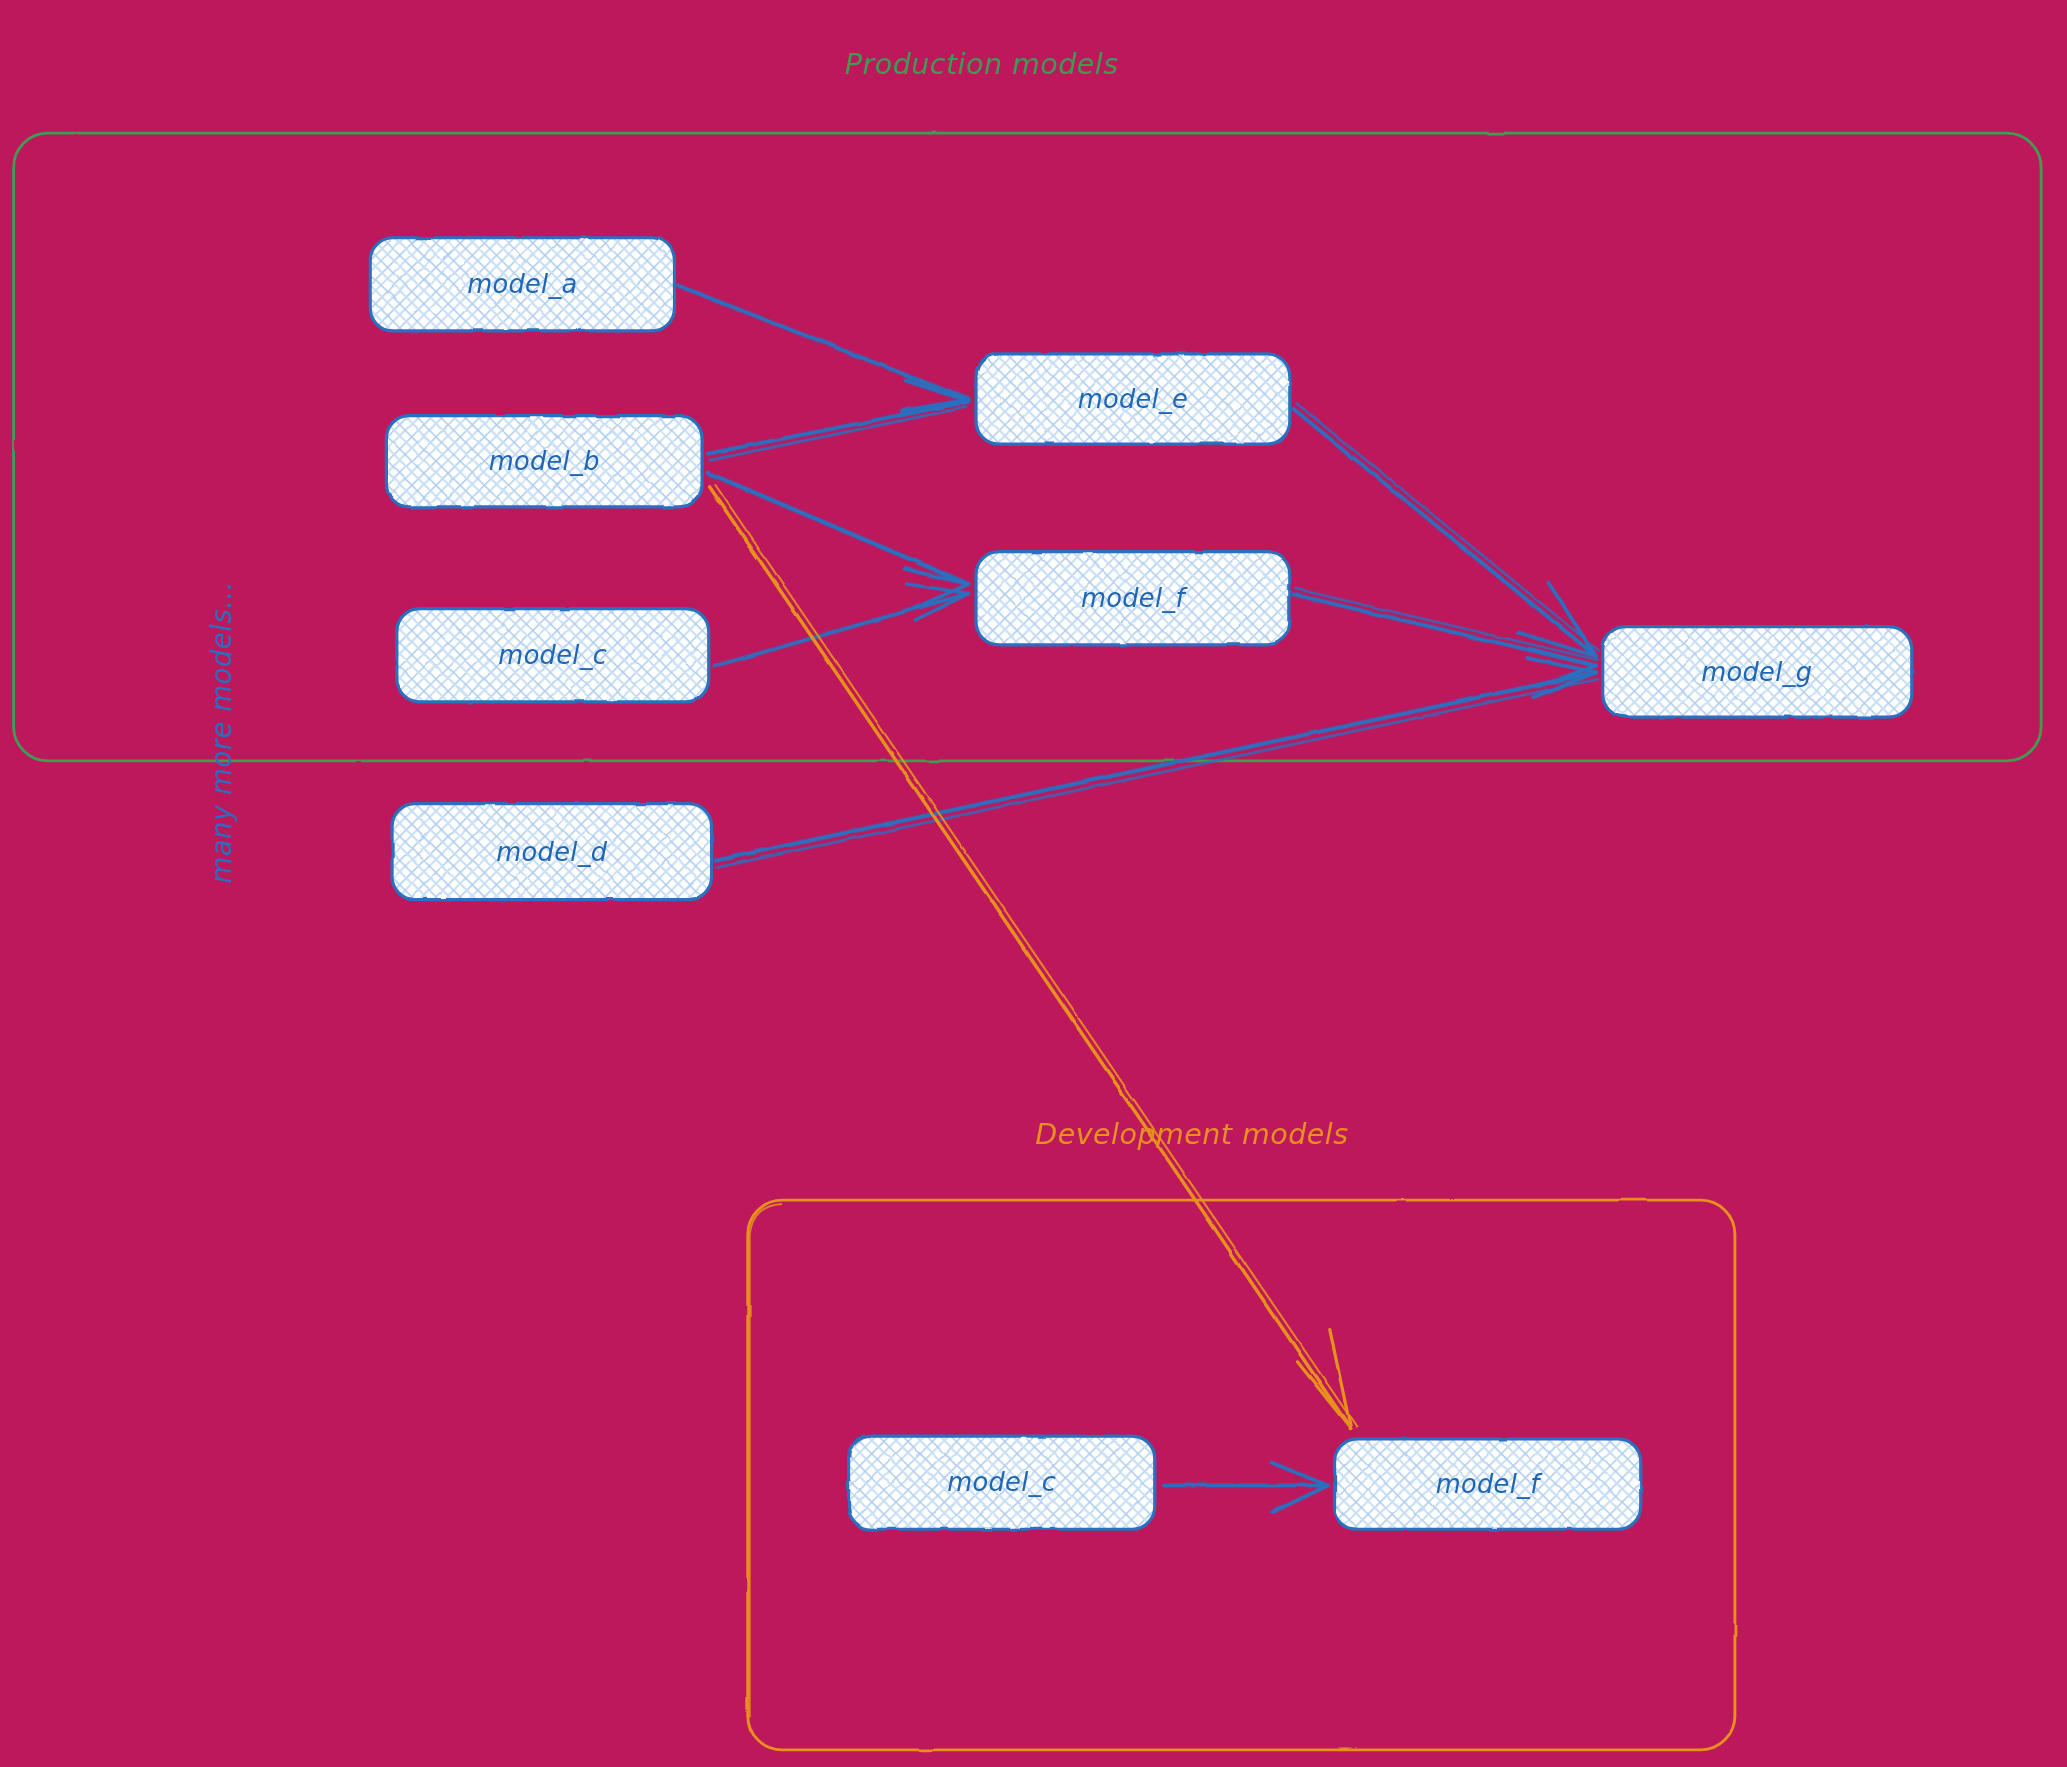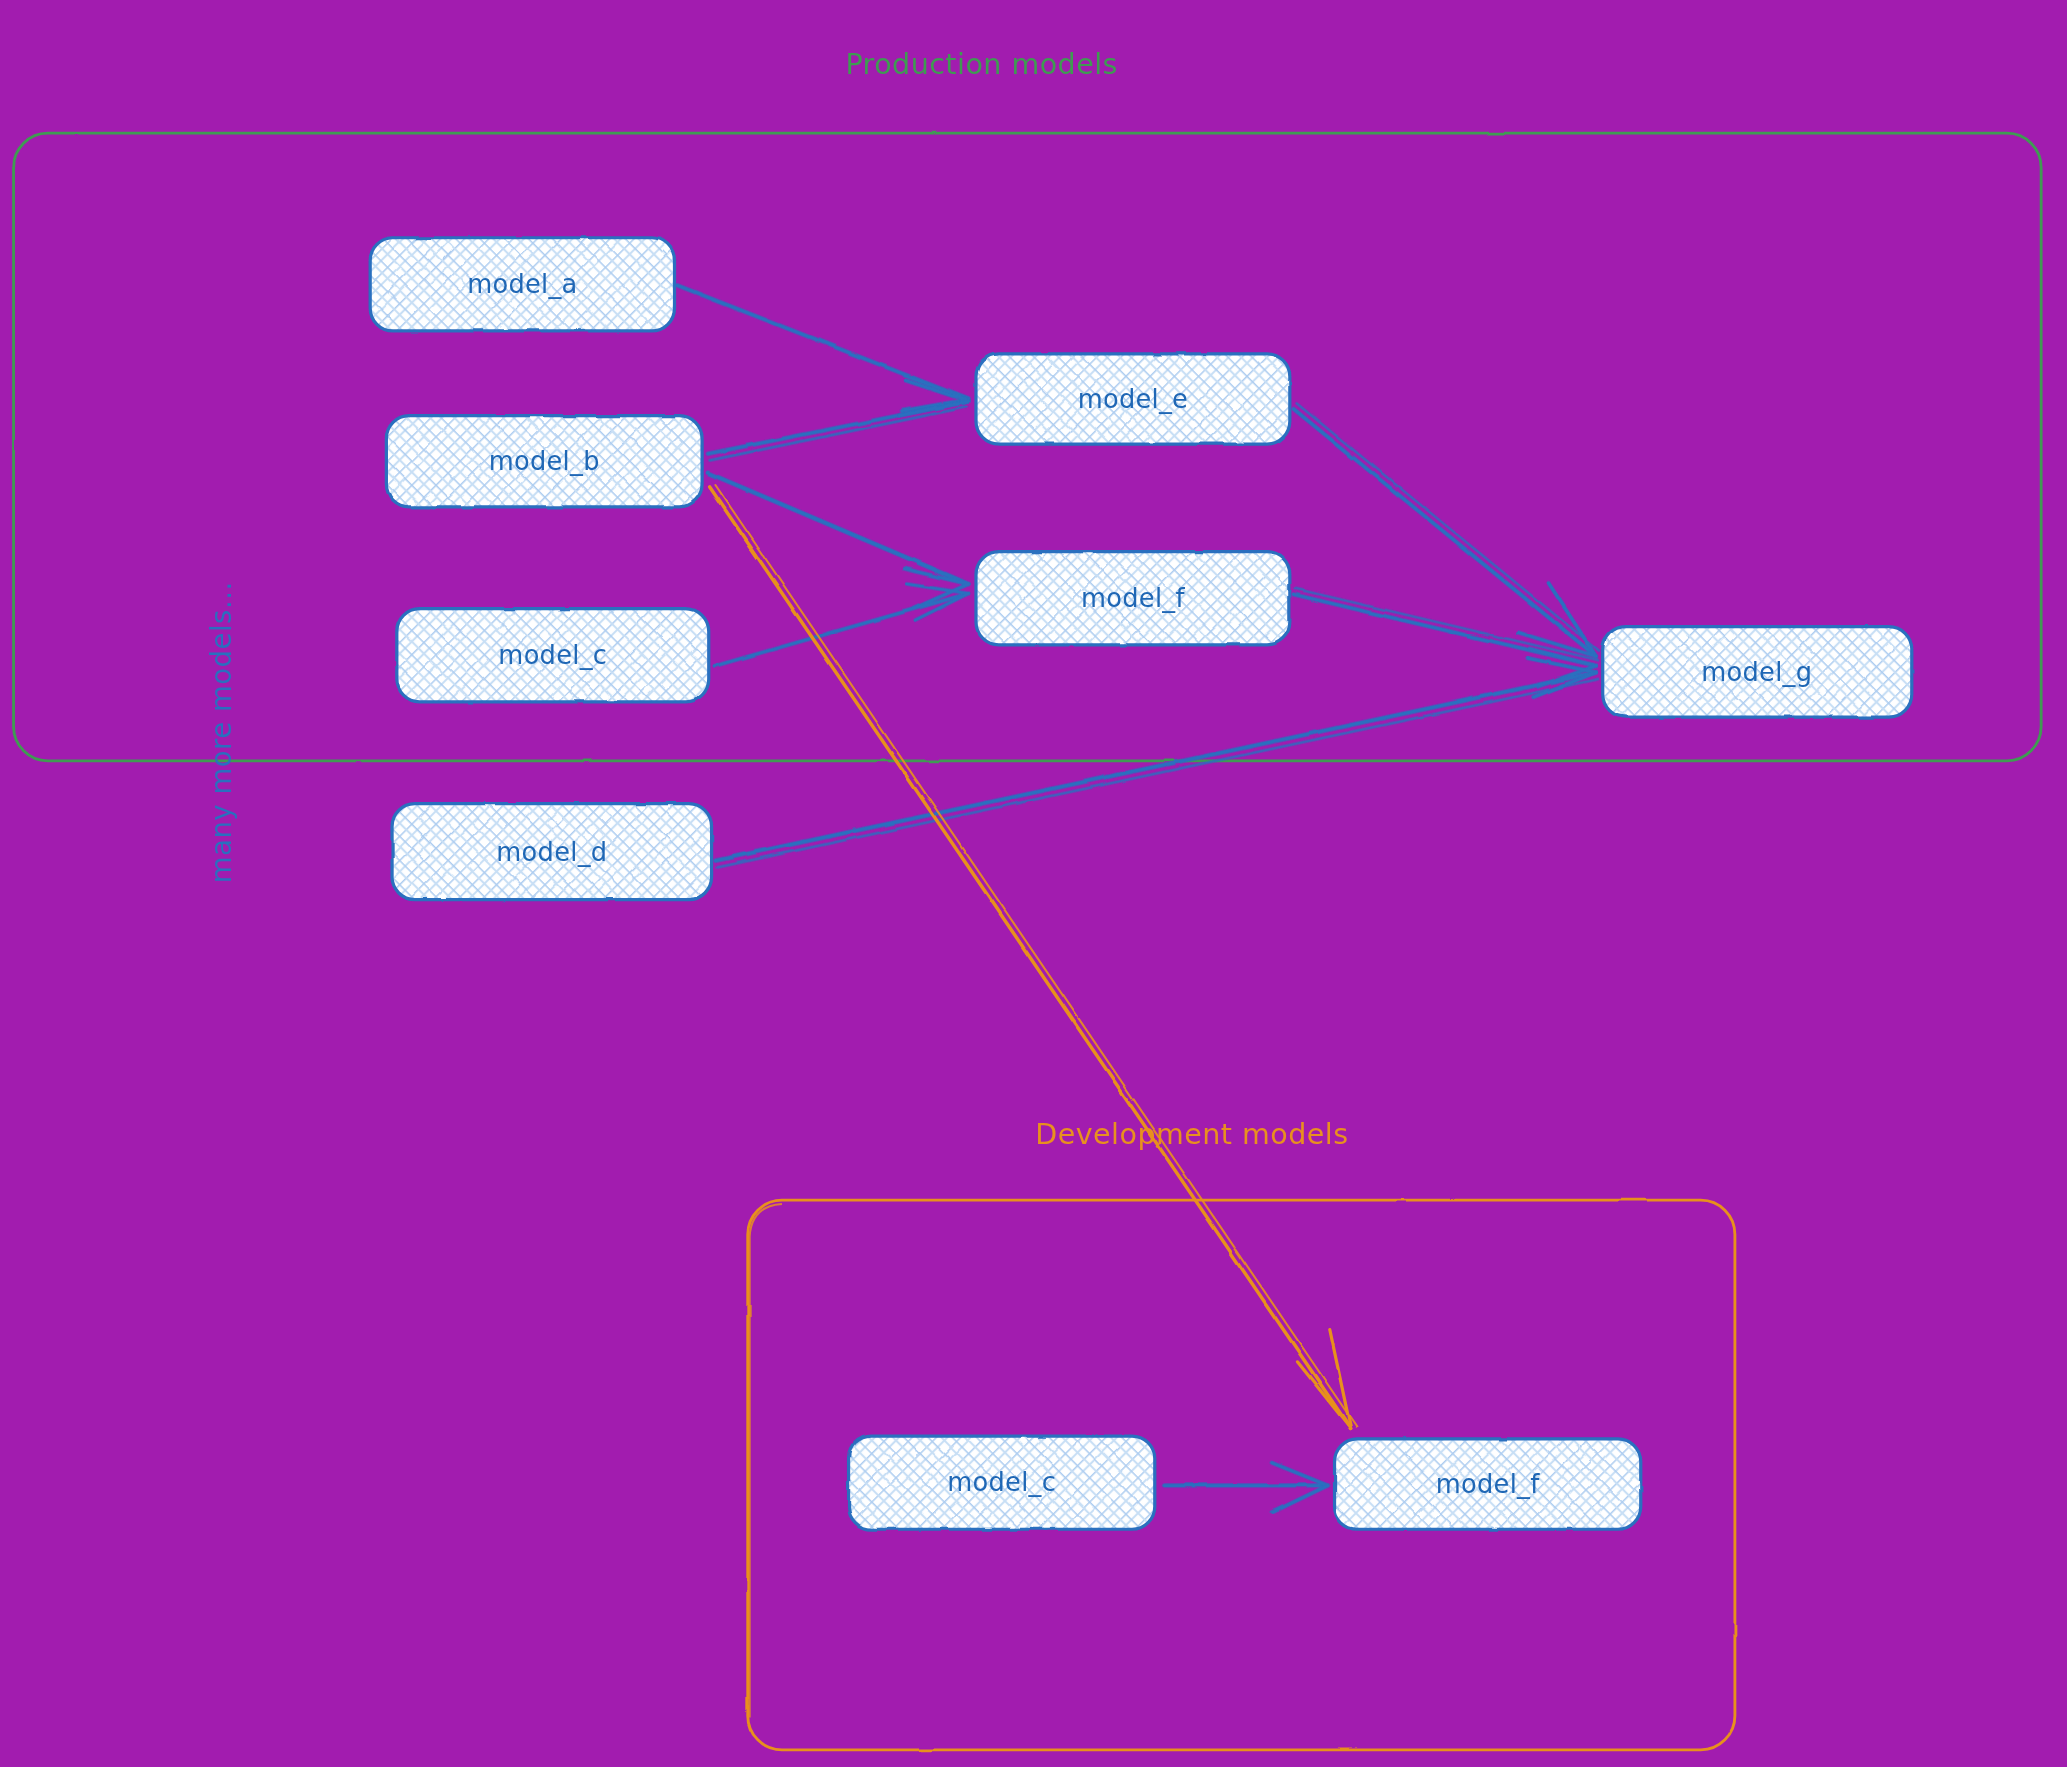--- a/index.html
+++ b/index.html
@@ -7,22 +7,23 @@
     padding: 0;
     background: #ffffff;
   }
   body {
     font-family: "DejaVu Sans", sans-serif;
   }
   #canvas {
     position: relative;
     width: 2068px;
     height: 1767px;
-    background: #a21caf;
+    background: #be185d;
     overflow: hidden;
+    font-style: italic;
   }
   #scene {
     position: absolute;
     inset: 0;
     width: 2068px;
     height: 1767px;
   }
   .grp-title {
     font-family: "DejaVu Sans", sans-serif;
     font-size: 30px;

